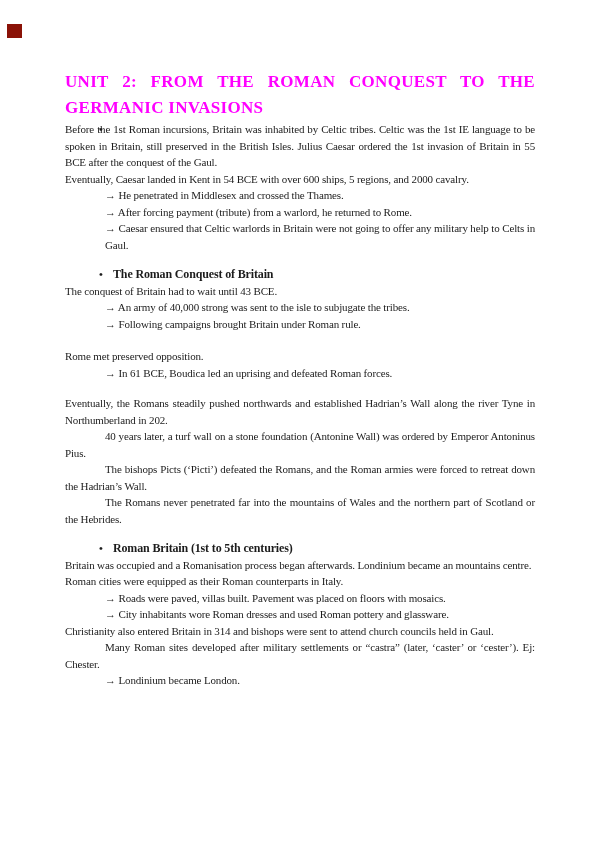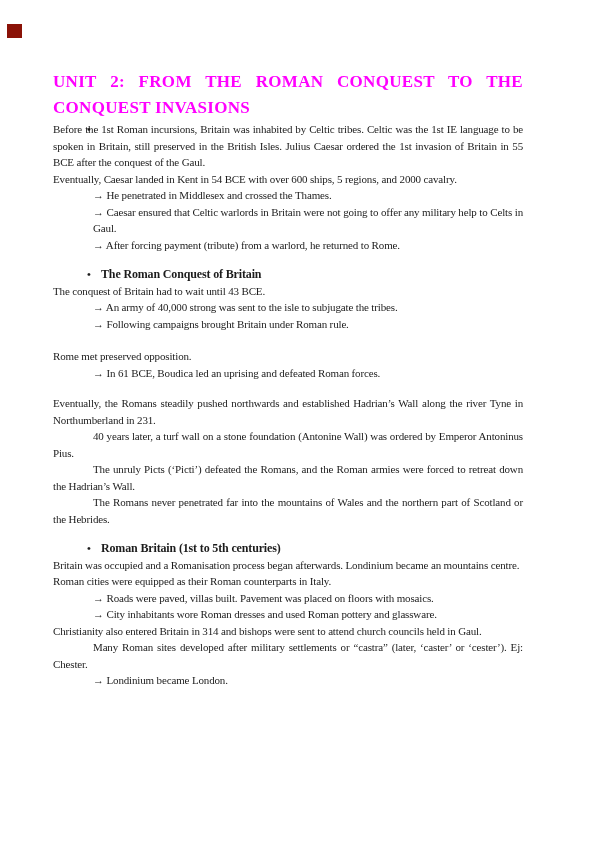--- a/index.html
+++ b/index.html
@@ -13,21 +13,21 @@
   }
   .corner-mark {
     position: absolute;
     left: 7px;
     top: 24px;
     width: 15px;
     height: 14px;
   }
   .doc {
     position: absolute;
-    left: 53px;
+    left: 65px;
     top: 69px;
     width: 470px;
   }
   .title {
     font-weight: bold;
     font-size: 17px;
     line-height: 26px;
     letter-spacing: 0.3px;
   }
   .title-just {
@@ -64,40 +64,40 @@
   .block-spacer.sm { height: 14px; }
 </style>
 </head>
 <body>
 
 <div class="page">
   <div class="corner-mark" style="background: rgb(138, 18, 7);"></div>
   <div class="doc">
     <div class="title" style="color: rgb(255, 0, 255);">
       <div class="title-line title-just">UNIT 2: FROM THE ROMAN CONQUEST TO THE</div>
-      <div class="title-line">CONQUEST INVASIONS</div>
+      <div class="title-line">GERMANIC INVASIONS</div>
     </div>
     <div class="content">
         <div class="block-heading"><span class="bullet">•</span></div>
         <div class="block-para">Before the 1st Roman incursions, Britain was inhabited by Celtic tribes. Celtic was the 1st IE language to be spoken in Britain, still preserved in the British Isles. Julius Caesar ordered the 1st invasion of Britain in 55 BCE after the conquest of the Gaul.</div>
         <div class="block-para">Eventually, Caesar landed in Kent in 54 BCE with over 600 ships, 5 regions, and 2000 cavalry.</div>
         <div class="block-arrow"><span>→</span> He penetrated in Middlesex and crossed the Thames.</div>
+        <div class="block-arrow"><span>→</span> After forcing payment (tribute) from a warlord, he returned to Rome.</div>
         <div class="block-arrow"><span>→</span> Caesar ensured that Celtic warlords in Britain were not going to offer any military help to Celts in Gaul.</div>
-        <div class="block-arrow"><span>→</span> After forcing payment (tribute) from a warlord, he returned to Rome.</div>
         <div class="block-heading"><span class="bullet">•</span><span>The Roman Conquest of Britain</span></div>
         <div class="block-para">The conquest of Britain had to wait until 43 BCE.</div>
         <div class="block-arrow"><span>→</span> An army of 40,000 strong was sent to the isle to subjugate the tribes.</div>
         <div class="block-arrow"><span>→</span> Following campaigns brought Britain under Roman rule.</div>
         <div class="block-spacer"></div>
         <div class="block-para">Rome met preserved opposition.</div>
         <div class="block-arrow"><span>→</span> In 61 BCE, Boudica led an uprising and defeated Roman forces.</div>
         <div class="block-spacer sm"></div>
-        <div class="block-para">Eventually, the Romans steadily pushed northwards and established Hadrian’s Wall along the river Tyne in Northumberland in 231.</div>
+        <div class="block-para">Eventually, the Romans steadily pushed northwards and established Hadrian’s Wall along the river Tyne in Northumberland in 202.</div>
         <div class="block-para indent">40 years later, a turf wall on a stone foundation (Antonine Wall) was ordered by Emperor Antoninus Pius.</div>
-        <div class="block-para indent">The unruly Picts (‘Picti’) defeated the Romans, and the Roman armies were forced to retreat down the Hadrian’s Wall.</div>
+        <div class="block-para indent">The bishops Picts (‘Picti’) defeated the Romans, and the Roman armies were forced to retreat down the Hadrian’s Wall.</div>
         <div class="block-para indent">The Romans never penetrated far into the mountains of Wales and the northern part of Scotland or the Hebrides.</div>
         <div class="block-heading"><span class="bullet">•</span><span>Roman Britain (1st to 5th centuries)</span></div>
         <div class="block-para">Britain was occupied and a Romanisation process began afterwards. Londinium became an mountains centre.</div>
         <div class="block-para">Roman cities were equipped as their Roman counterparts in Italy.</div>
         <div class="block-arrow"><span>→</span> Roads were paved, villas built. Pavement was placed on floors with mosaics.</div>
         <div class="block-arrow"><span>→</span> City inhabitants wore Roman dresses and used Roman pottery and glassware.</div>
         <div class="block-para">Christianity also entered Britain in 314 and bishops were sent to attend church councils held in Gaul.</div>
         <div class="block-para indent">Many Roman sites developed after military settlements or “castra” (later, ‘caster’ or ‘cester’). Ej: Chester.</div>
         <div class="block-arrow"><span>→</span> Londinium became London.</div>
       </div>

